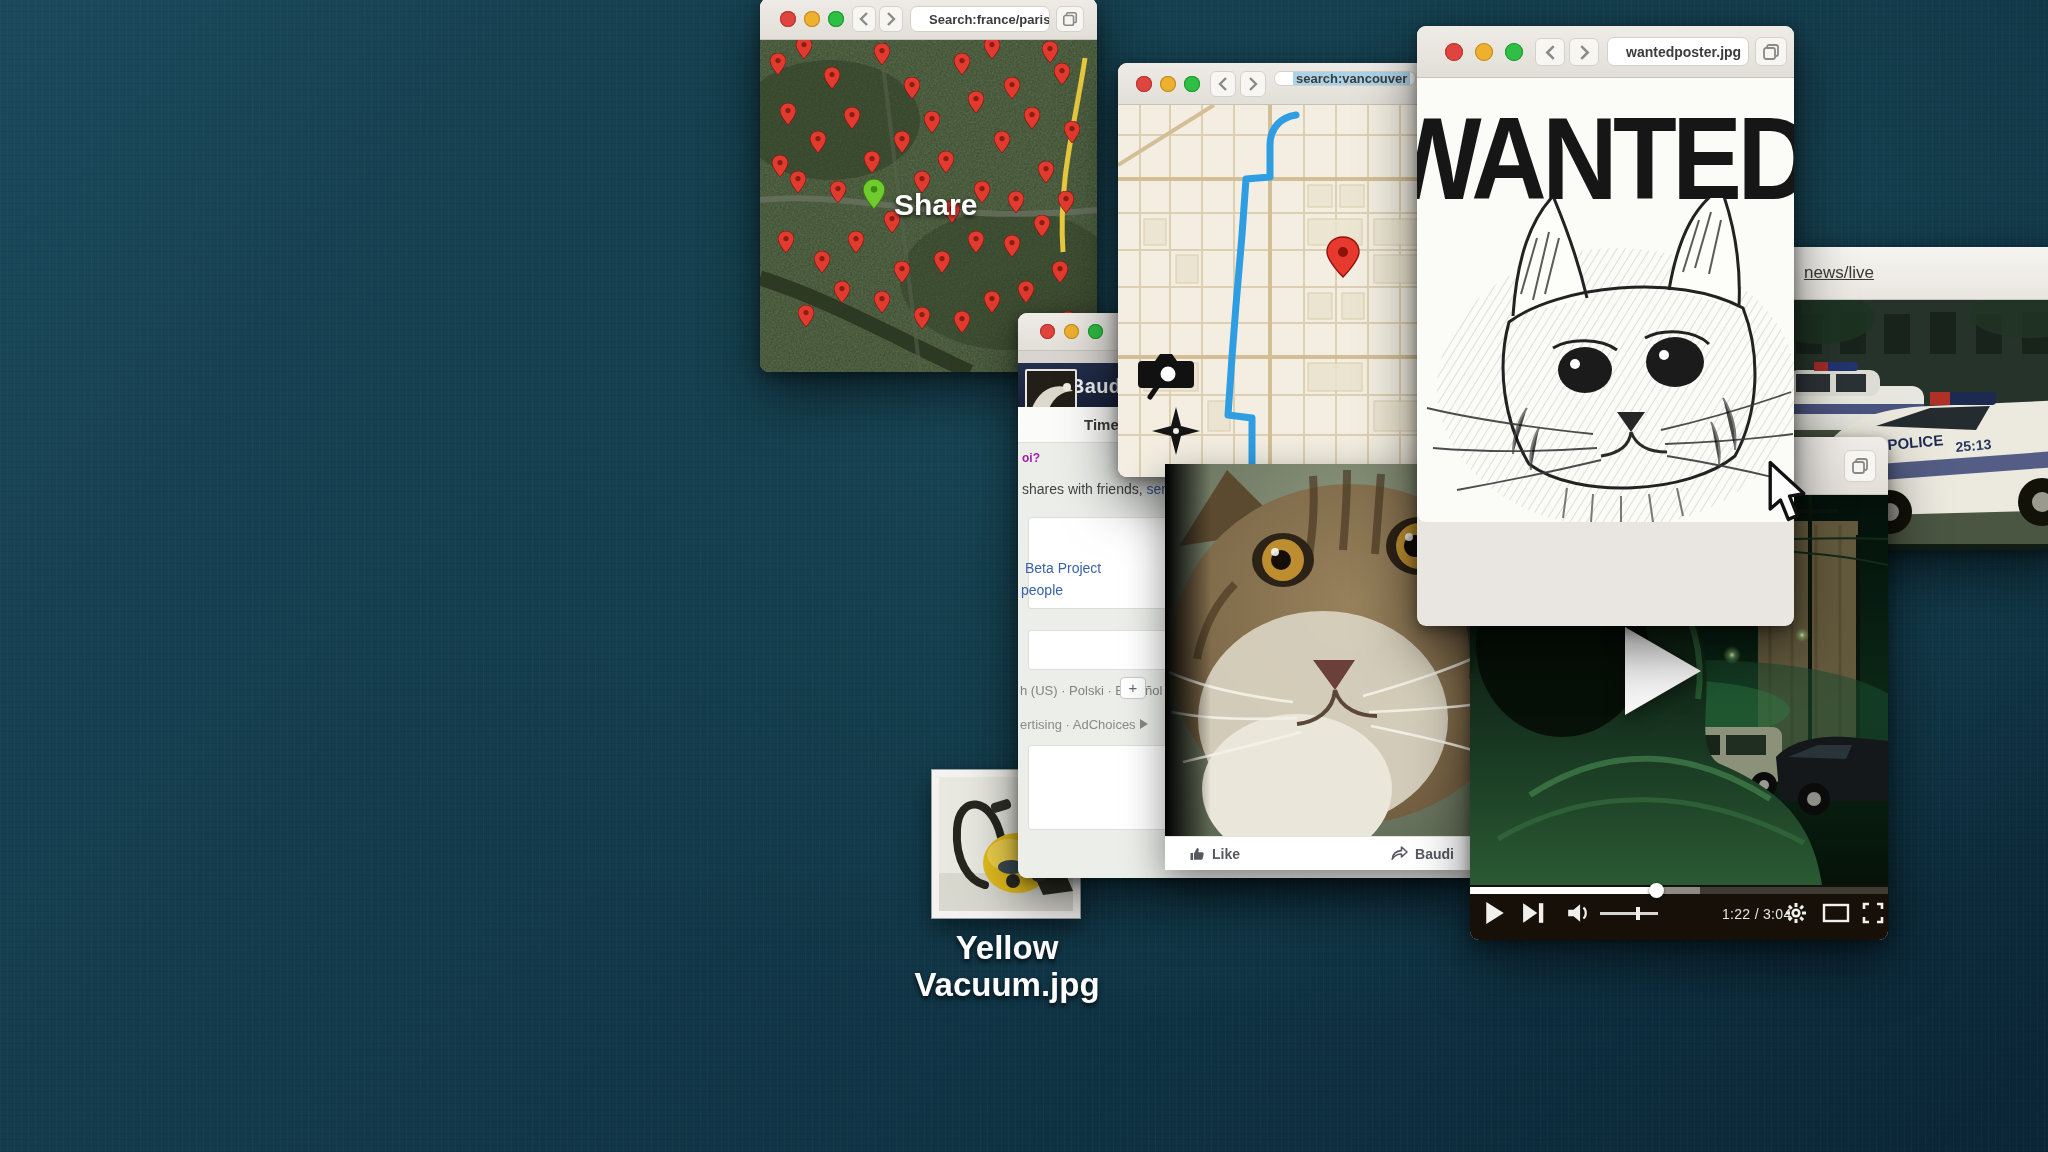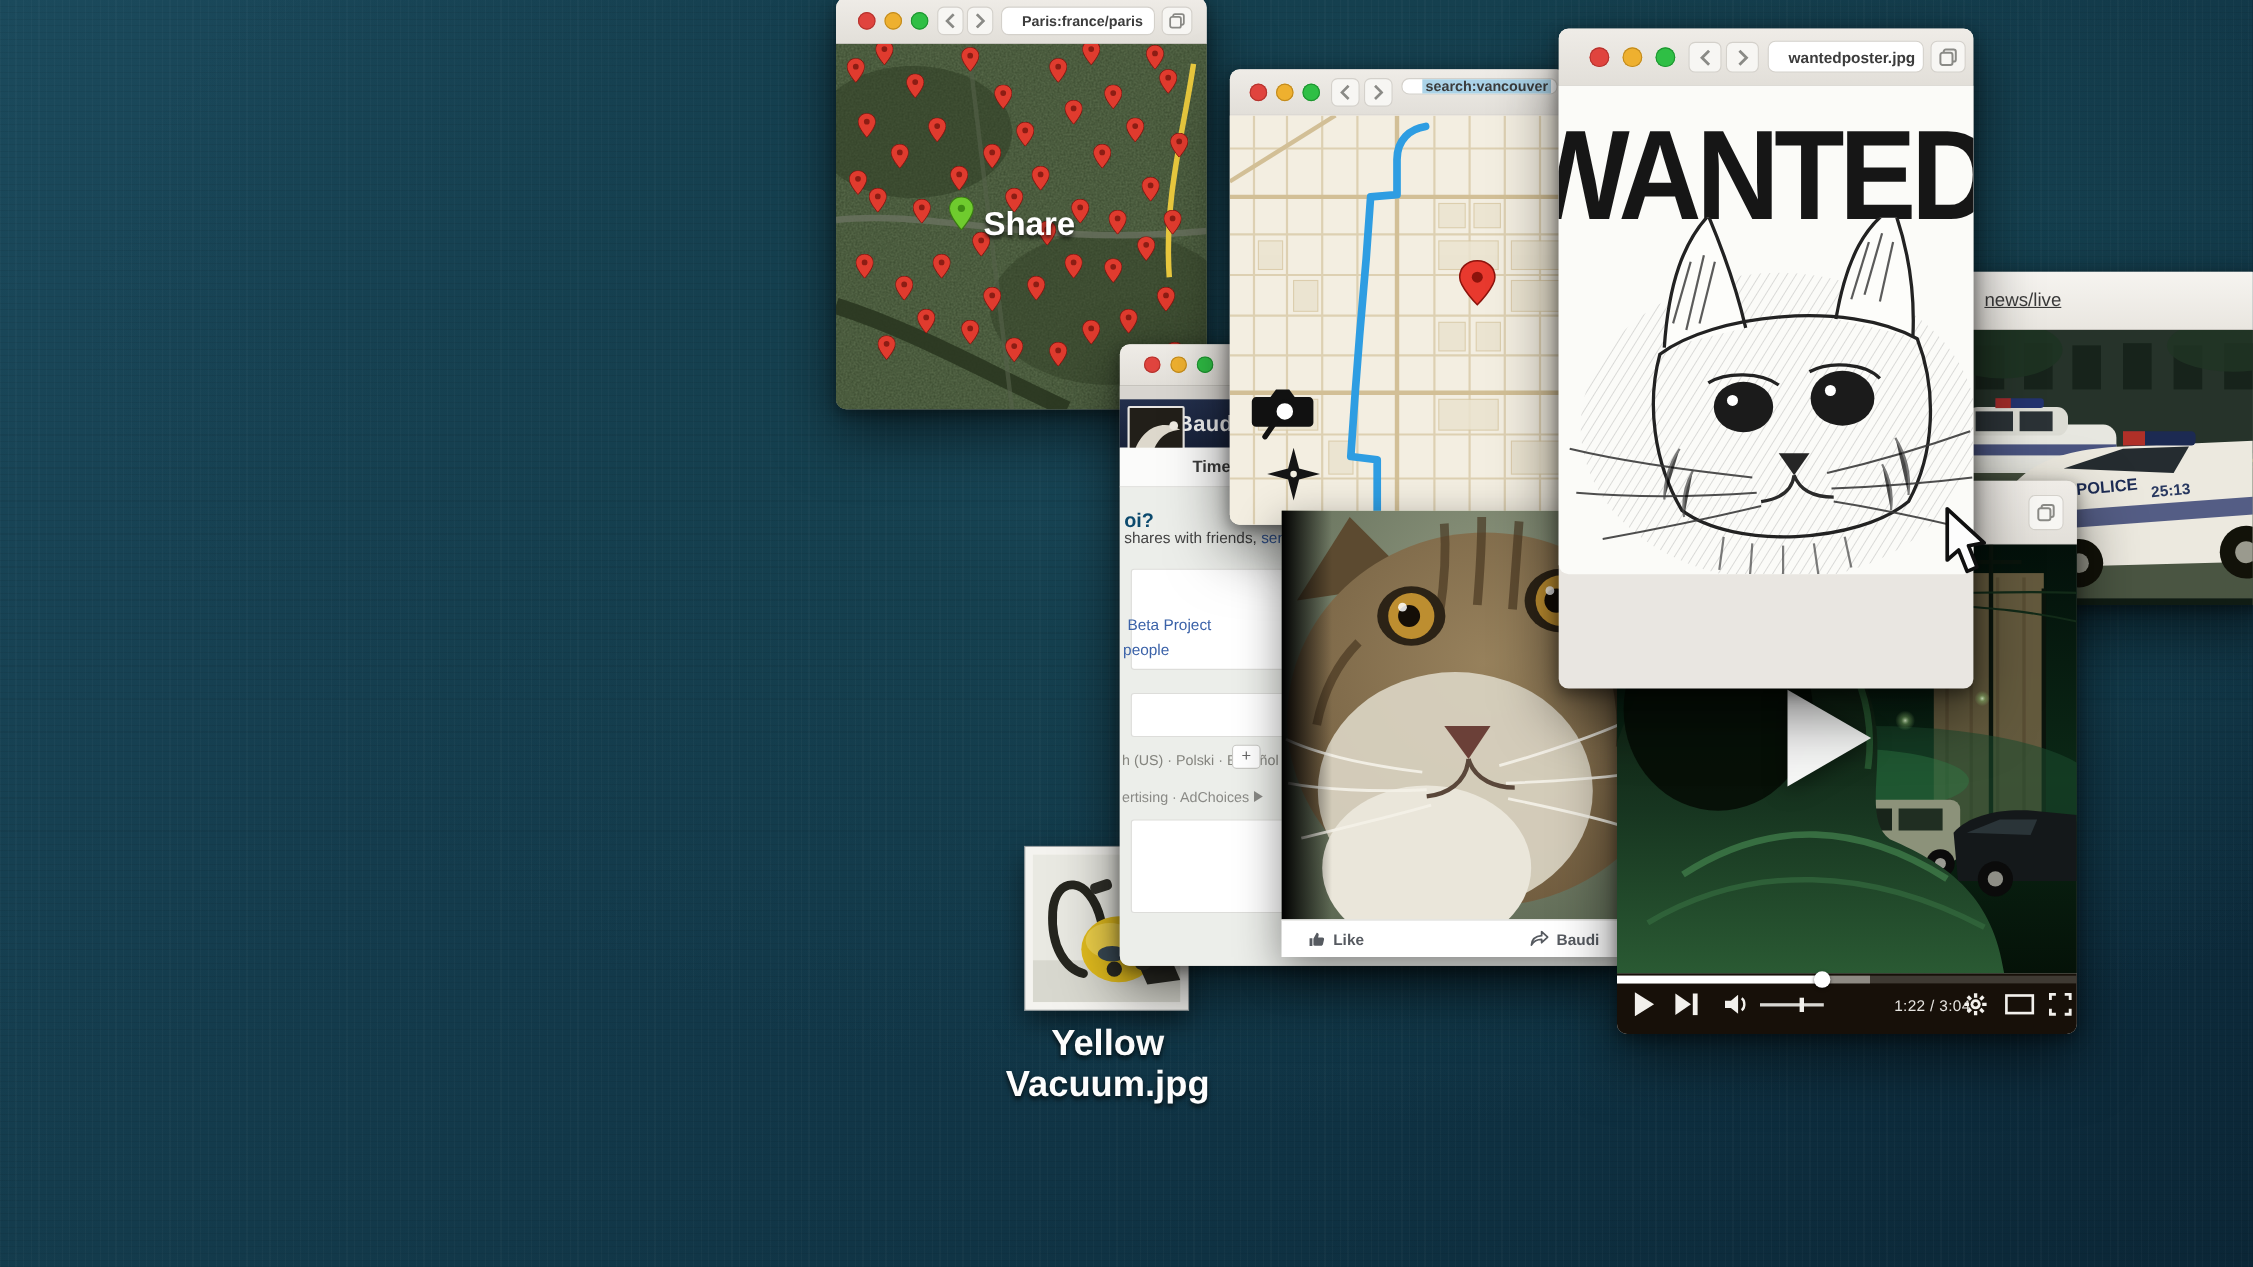--- a/index.html
+++ b/index.html
@@ -127,21 +127,21 @@
       <div class="navbtn" style="left:119px;top:8px;width:24px;height:26px">
         <svg width="10" height="14" viewBox="0 0 10 14">
             <path d="M2 1 L8 7 L2 13" fill="none" stroke="#8a8a86" stroke-width="2.4"></path>
           </svg>
       </div>
       <div class="field" style="left:150px;top:8px;width:140px;height:26px;font-size:13px">
         <svg width="13" height="13" viewBox="0 0 14 14">
             <circle cx="6" cy="6" r="4.6" fill="none" stroke="#8a8a86" stroke-width="1.8"></circle>
             <path d="M9.4 9.4 L13 13" stroke="#8a8a86" stroke-width="1.8"></path>
           </svg>
-        <span class="ftext">Paris:france/paris</span>
+        <span class="ftext">Search:france/paris</span>
       </div>
       <div class="tabsicon" style="left:296px;top:8px;width:28px;height:26px">
         <svg width="16" height="16" viewBox="0 0 18 18">
             <rect x="5" y="2" width="11" height="11" rx="2" fill="none" stroke="#8a8a86" stroke-width="1.8"></rect>
             <rect x="2" y="5" width="11" height="11" rx="2" fill="#f7f6f3" stroke="#8a8a86" stroke-width="1.8"></rect>
           </svg>
       </div>
     </div>
     <div class="content paris-map">
       <svg width="337" height="332" viewBox="0 0 337 332" style="position:absolute;left:0;top:0">
@@ -430,21 +430,21 @@
           <rect width="48" height="58" fill="#221f19"></rect>
           <path d="M4 40 C12 16 32 10 46 20 C34 20 24 28 20 44 Z" fill="#ddd8cc"></path>
           <circle cx="40" cy="16" r="4" fill="#efece4"></circle>
           <path d="M6 50 C16 42 30 40 44 46" stroke="#8a8474" stroke-width="3" fill="none"></path>
         </svg>
     </div>
     <div class="fb-tabs">
       <span class="fb-tab">Timeline</span>
     </div>
     <div class="fb-body">
-      <span class="fb-t" style="left:4px;top:20px;font-size:18px;font-weight:700;color:#0c4a6e">oi?</span>
+      <span class="fb-t" style="left:4px;top:8px;font-size:12px;font-weight:700;color:#a21caf">oi?</span>
       <span class="fb-t" style="left:4px;top:38px;font-size:14px;color:#444">
         <span>shares with friends,</span>
         <span class="fb-link">send her a fr</span>
       </span>
       <div class="fb-card" style="left:10px;top:74px;width:310px;height:92px">
         <span class="fb-t fb-link" style="left:-4px;top:42px;font-size:14px">Beta Project</span>
         <span class="fb-t fb-link" style="left:-8px;top:64px;font-size:14px">people</span>
       </div>
       <div class="fb-card" style="left:10px;top:187px;width:310px;height:40px"></div>
       <span class="fb-t" style="left:2px;top:240px;font-size:13px;color:#84847e">h (US) · Polski · Español</span>

